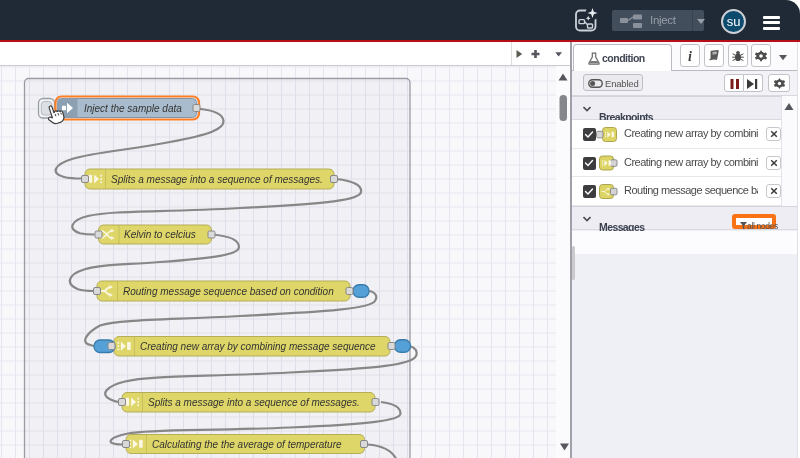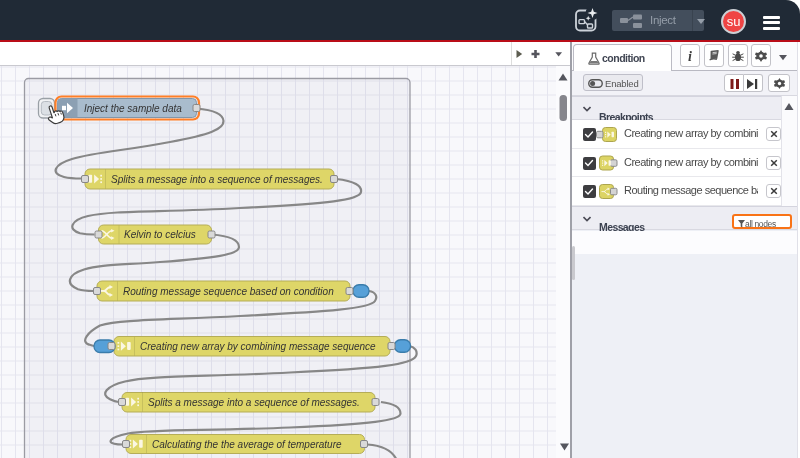--- a/index.html
+++ b/index.html
@@ -8,21 +8,21 @@
   .abs{position:absolute;}
   
   #header{left:0;top:0;width:800px;height:40px;background:#202a36;
           border-radius:0 14px 0 0;}
   #redline{left:0;top:40px;width:800px;height:2px;background:#b90d18;}
   #deploy{left:612px;top:10px;width:92px;height:21px;background:#434e5c;border-radius:2px;}
   #deploy .txt{position:absolute;left:38px;top:4px;font-size:11.5px;letter-spacing:-0.3px;color:#959ea9;}
   #deploy .sep{position:absolute;left:80px;top:0;width:1px;height:21px;background:#39434f;}
   #deploy .car{position:absolute;left:85px;top:8.5px;width:0;height:0;
      border-left:4.5px solid transparent;border-right:4.5px solid transparent;border-top:5.5px solid #959ea9;}
-  #avatar{left:721px;top:9px;width:25px;height:25px;border-radius:50%;background:#ef4444;
+  #avatar{left:721px;top:9px;width:25px;height:25px;border-radius:50%;background:#0c4a6e;
           border:2px solid #cdd0d5;box-sizing:border-box;color:#fff;font-size:13px;
           text-align:center;line-height:21px;}
   .hbar{left:763px;width:17px;height:3.4px;background:#fff;border-radius:1px;}
   
   #tabstrip{left:0;top:42px;width:570px;height:24px;background:#fff;border-bottom:1px solid #c9c9cf;box-sizing:border-box;}
   #tabsep{left:511px;top:42px;width:1px;height:23px;background:#ddd;}
   #grid{left:0;top:66px;width:556px;height:392px;background-color:#f8f8fb;
     background-image:linear-gradient(to right,#e5e5ef 1px,transparent 1px),
                      linear-gradient(to bottom,#e5e5ef 1px,transparent 1px);
     background-size:14px 14px;background-position:1px 0.5px;}
@@ -49,21 +49,21 @@
   .chev{position:absolute;left:11px;top:8px;width:8px;height:8px;}
   #bprows{left:572px;top:120px;width:209px;height:86px;background:#fff;}
   .bprow{position:absolute;left:0;width:209px;height:28.5px;border-bottom:1px solid #e8e8ec;box-sizing:border-box;}
   .bplabel{position:absolute;left:52px;top:8px;width:134px;overflow:hidden;white-space:nowrap;
       font-size:11px;letter-spacing:-0.5px;color:#4a4a4a;}
   .cb{position:absolute;left:11px;top:7.5px;width:13px;height:13px;background:#3d3d40;border-radius:2px;}
   .xbtn{position:absolute;left:194px;top:7px;width:14.5px;height:14px;background:#fff;
       border:1px solid #c6c6cc;border-radius:3px;box-sizing:border-box;}
   #bpscroll{left:781px;top:96px;width:16px;height:110px;background:#fbfbfd;border-left:1px solid #e3e3ea;box-sizing:border-box;}
   #msgrow{left:572px;top:231px;width:225px;height:23px;background:#fcfcfe;}
-  #allnodes{left:732px;top:214px;width:60px;height:15px;background:#fff;border:2px solid #f97316;
+  #allnodes{left:732px;top:214px;width:44px;height:15px;background:#fff;border:4px solid #f97316;
       border-radius:3px;box-sizing:border-box;}
   #allnodes span{position:absolute;left:11px;top:2.8px;font-size:8.5px;letter-spacing:-0.35px;color:#555;white-space:nowrap;}
   #rightstrip{left:797px;top:42px;width:3px;height:416px;background:#fff;border-left:1px solid #e0e0e8;box-sizing:border-box;}
   #sbleftbar{left:572px;top:246px;width:2.5px;height:34px;background:#c9c9ce;border-radius:2px;}
 </style>
 </head>
 <body>
 <div id="header" class="abs"></div>
 <div id="redline" class="abs"></div>
 

